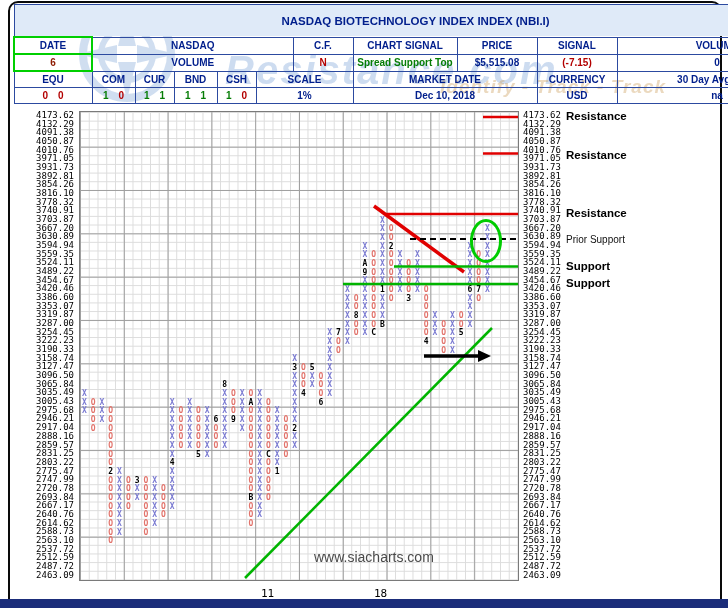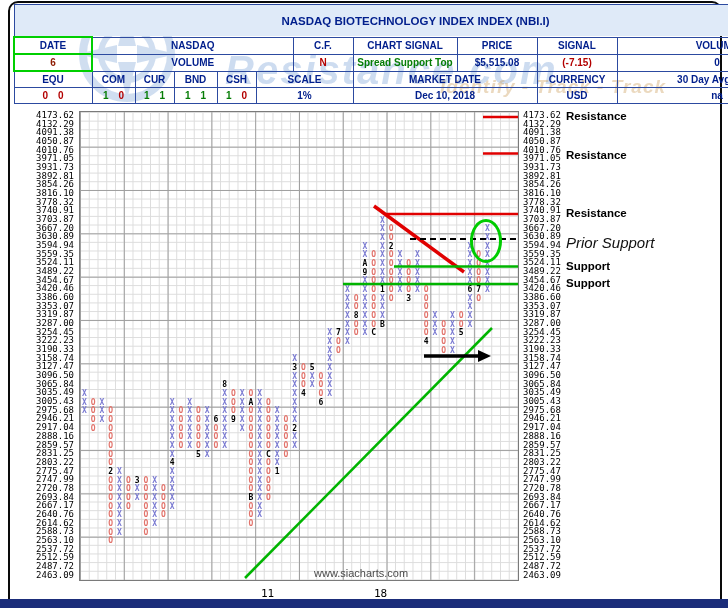--- a/index.html
+++ b/index.html
@@ -24,23 +24,23 @@
       linear-gradient(90deg,#9f9f9f 1px,transparent 1px),
       linear-gradient(#dcdcdc 1px,transparent 1px),
       linear-gradient(90deg,#dcdcdc 1px,transparent 1px);
     background-size:100% 43.35px,43.8px 100%,100% 8.67px,8.76px 100%;
     background-position:0 34.68px,0 0,0 0,0 0;}
   .sym{position:absolute;width:9px;height:9px;line-height:9px;text-align:center;font-family:"DejaVu Sans Mono",monospace;font-size:8px;font-weight:bold;}
   .sx{color:#7b7bd2;} .so{color:#e2736b;} .sm{color:#000;}
   .ylab{position:absolute;width:46px;font-family:"DejaVu Sans Mono",monospace;font-size:9px;color:#000;height:9px;line-height:9px;}
   .ylab.l{text-align:right;} .ylab.r{text-align:left;}
   .ann{position:absolute;left:566px;color:#000;font-weight:bold;font-size:11.5px;white-space:nowrap;}
-  .ann.small{font-weight:normal;font-size:15px;color:#111;font-style:italic;}
+  .ann.small{font-weight:normal;font-size:10px;color:#111;}
   .yearlab{position:absolute;top:587px;font-size:11px;color:#000;font-family:"DejaVu Sans Mono",monospace;}
-  .sitemark{position:absolute;top:567px;font-size:11px;color:#4a4a4a;}
+  .sitemark{position:absolute;top:549px;font-size:14px;color:#4a4a4a;}
   svg.overlay{position:absolute;left:0;top:0;pointer-events:none;}
 </style>
 </head>
 <body>
 
 <div class="frame"></div>
 <div class="bottombar"></div>
 
 <svg class="wm-compass" viewBox="0 0 110 96">
   <circle cx="55" cy="48" r="44" fill="none" stroke="#5a8ccd" stroke-width="8"></circle>

